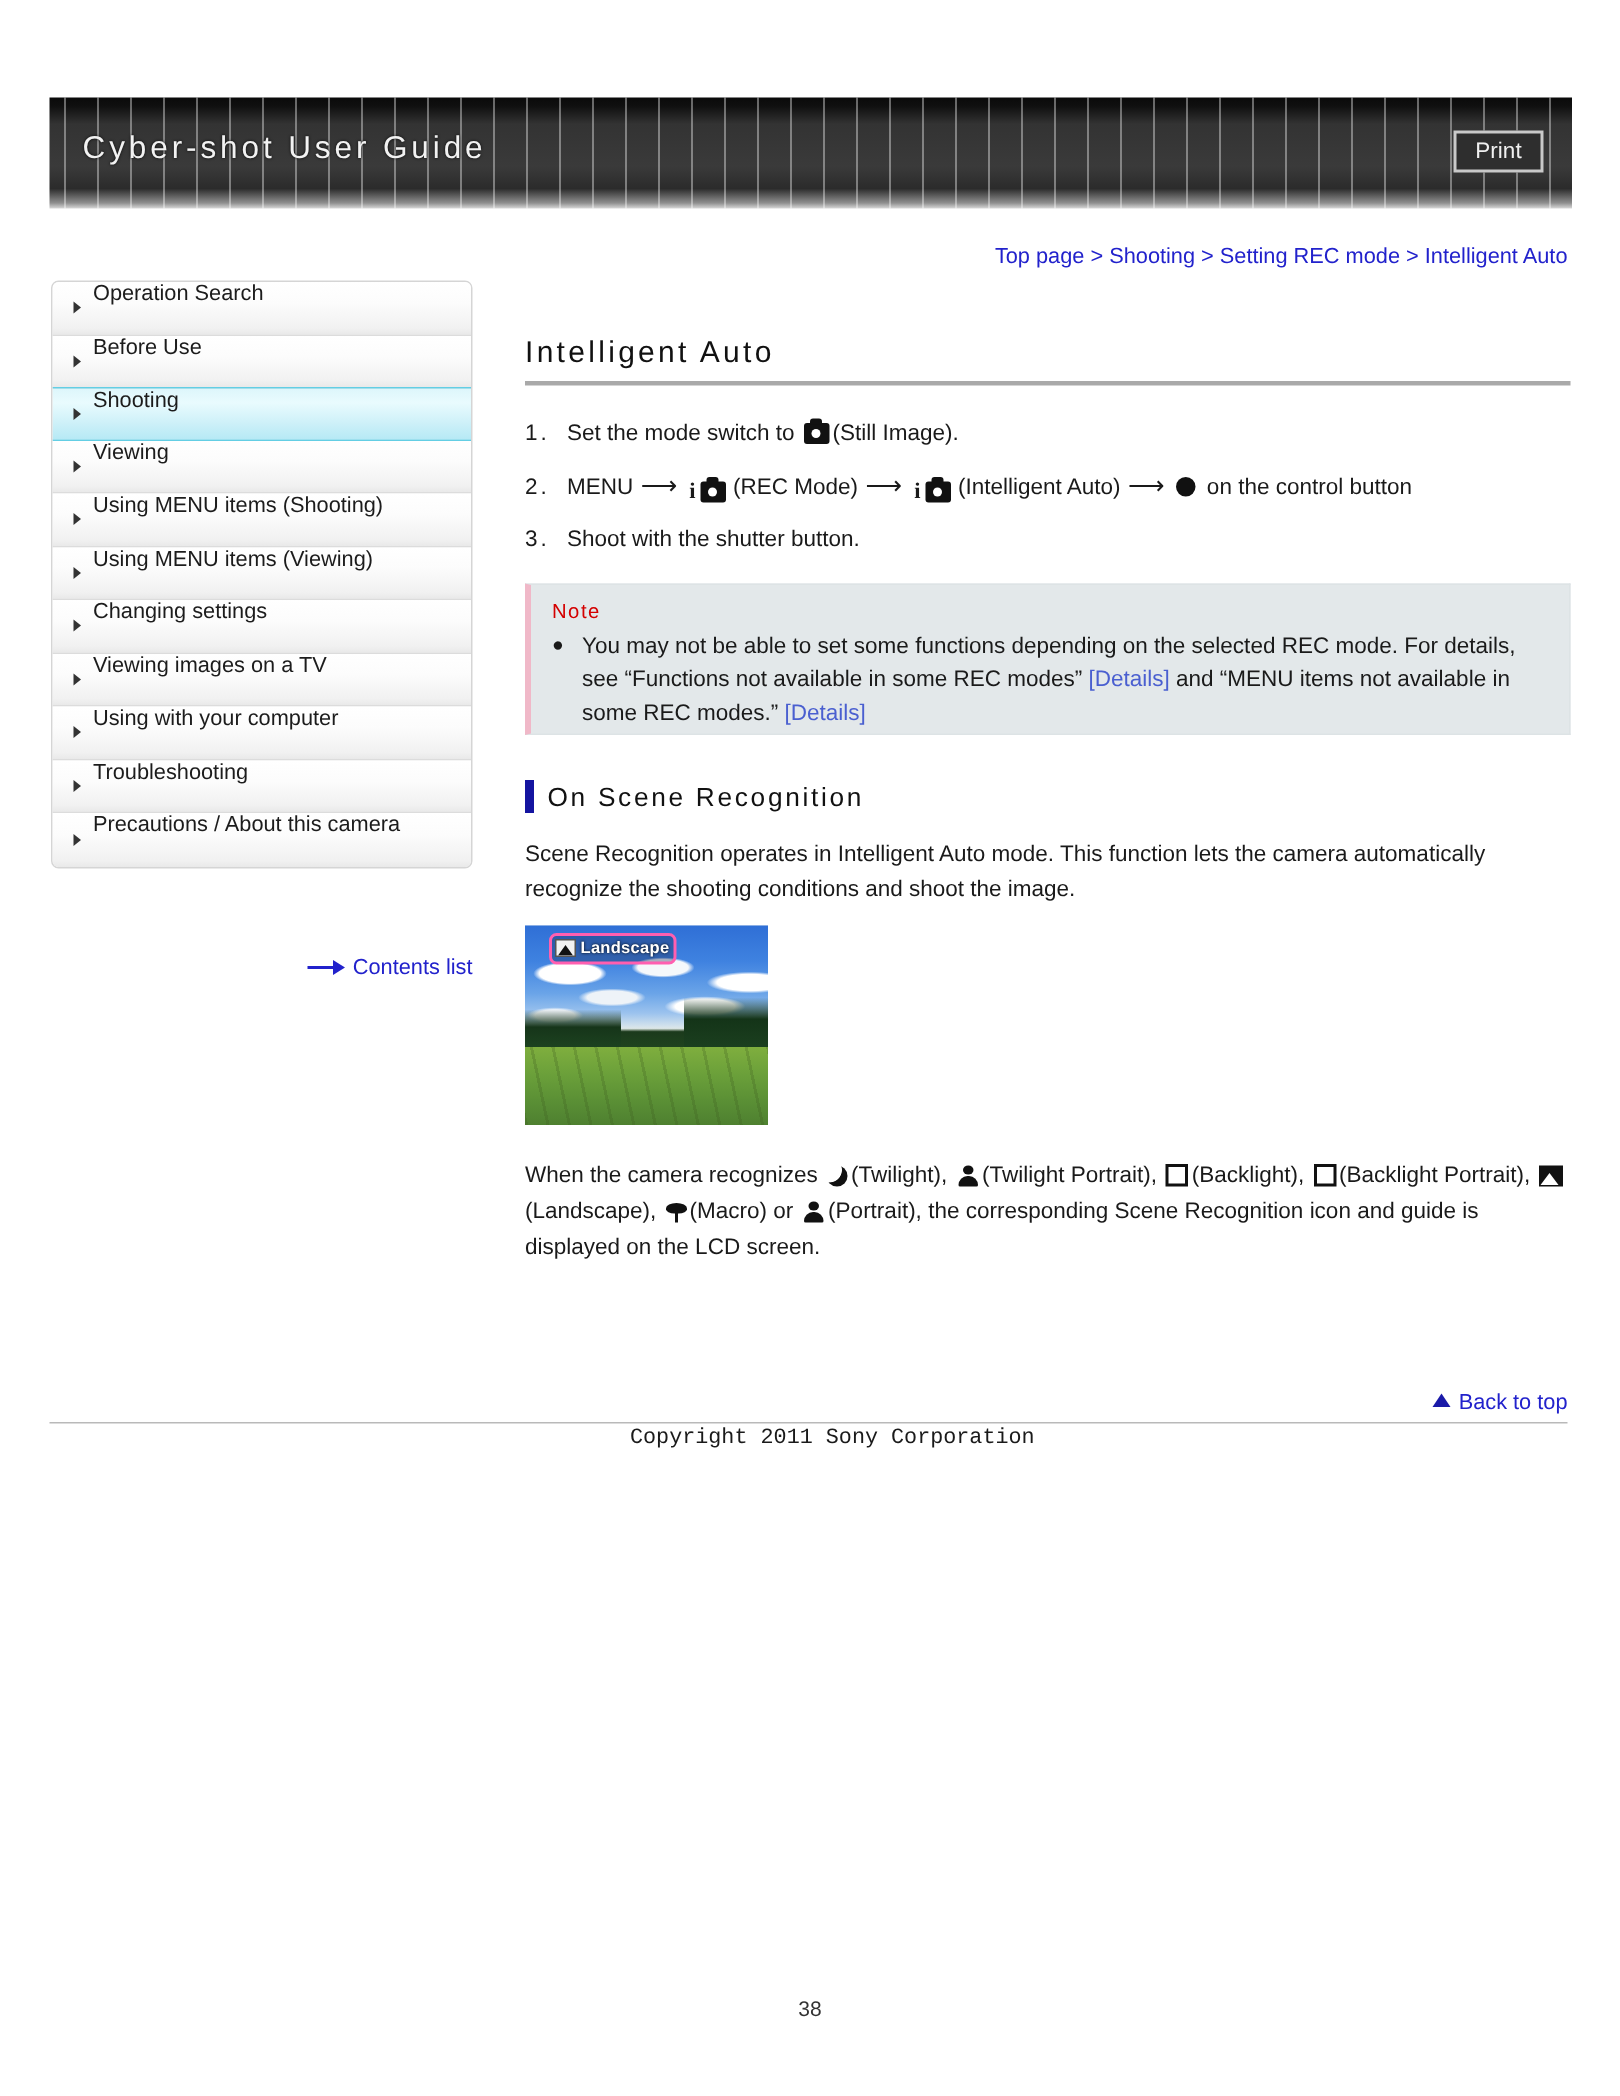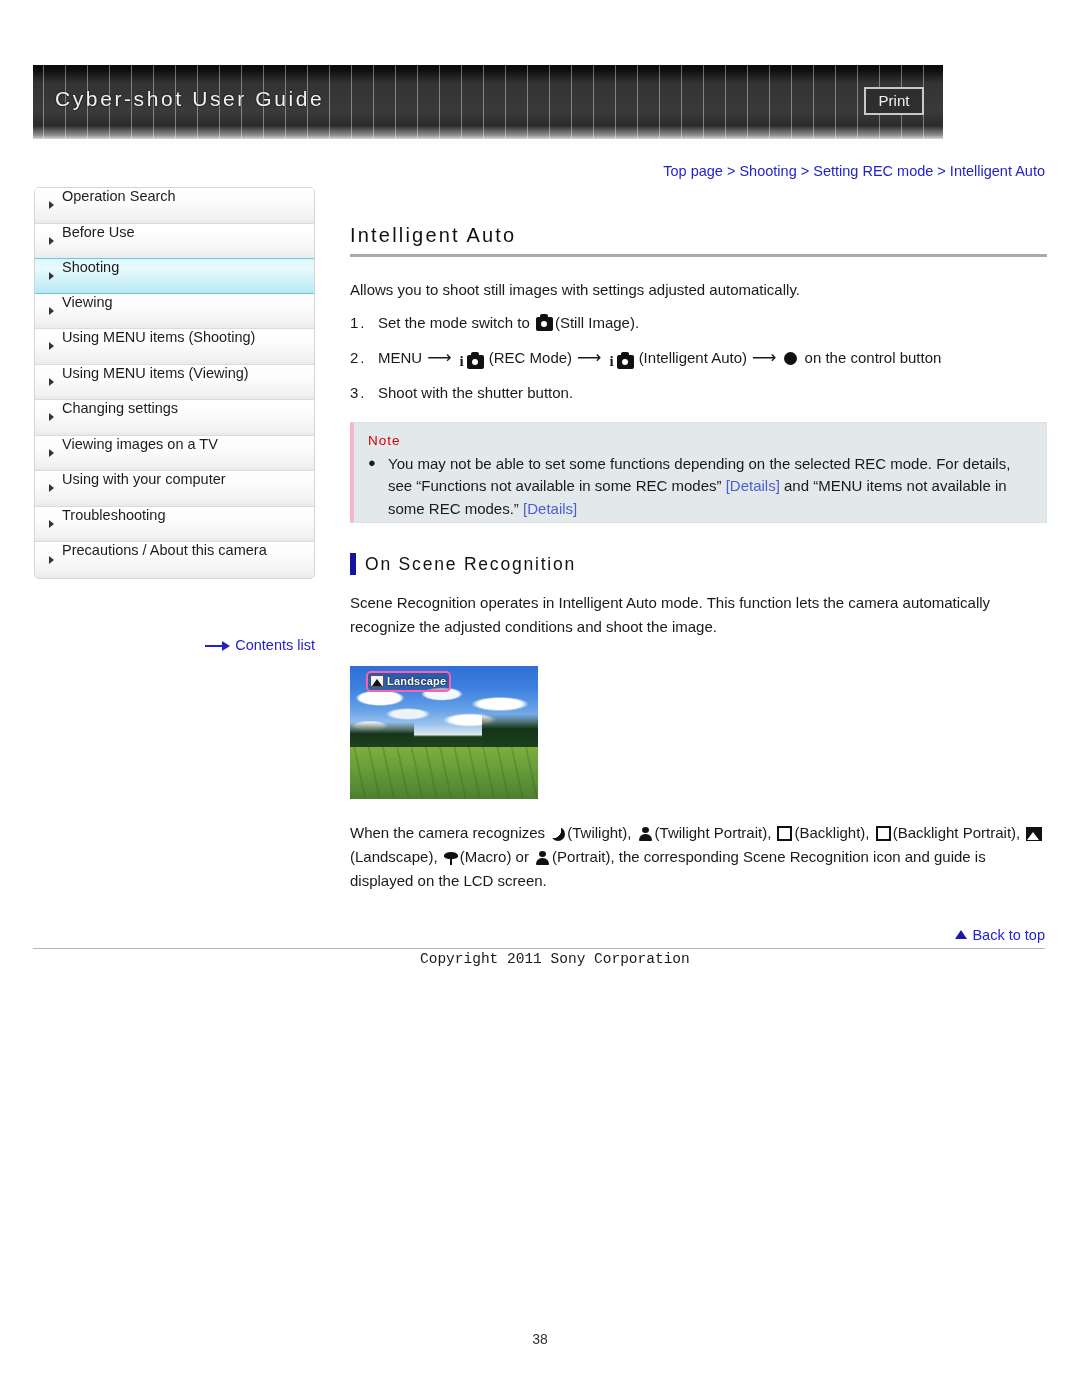--- a/index.html
+++ b/index.html
@@ -12,21 +12,21 @@
     font-family: "Liberation Sans", sans-serif;
     color: #1a1a1a;
     position: relative;
     overflow: hidden;
   }
 
   
   #header-band {
     position: absolute;
     left: 33px; top: 65px;
-    width: 910px; height: 74px;
+    width: 1015px; height: 74px;
     background:
       repeating-linear-gradient(to right,
         rgba(255,255,255,0.00) 0px,
         rgba(255,255,255,0.00) 10px,
         rgba(255,255,255,0.38) 10px,
         rgba(255,255,255,0.38) 11px,
         rgba(255,255,255,0.00) 11px,
         rgba(255,255,255,0.00) 22px),
       linear-gradient(to bottom,
         #0a0a0a 0%,
@@ -352,22 +352,22 @@
     margin-right: 9px;
   }
   #subhead-text {
     font-size: 17.5px;
     letter-spacing: 1.8px;
     color: #111;
   }
 
   
   #photo {
-    margin-top: 28px;
-    width: 188px; height: 133px;
+    margin-top: 12px;
+    width: 162px; height: 133px;
     position: relative;
     overflow: hidden;
     background:
       linear-gradient(to bottom,
         #2f6fd6 0%,
         #3f82e0 18%,
         #6aa4e8 34%,
         #9cc3ee 44%,
         #cfe0ec 50%,
         #e8eee4 53%),
@@ -561,21 +561,20 @@
 
 <div id="contents-list-link">
   <span class="arrow"></span><span>Contents list</span>
 </div>
 
 <div id="main">
 
   <h1 id="page-title">Intelligent Auto</h1>
   <div id="title-rule"></div>
 
-  <p class="body-p">Allows you to shoot still images with settings adjusted automatically.</p>
 
   <div class="step-row">
     <span class="step-num">1.</span>
     <span class="step-text"><span>Set the mode switch to </span><span class="ic ic-cam"></span><span>(Still Image).</span></span>
   </div>
 
   <div class="step-row">
     <span class="step-num">2.</span>
     <span class="step-text"><span>MENU</span><span class="ic-arrow">⟶</span><span class="ic ic-icam"><span class="i-letter">i</span><span class="ic ic-cam"></span></span><span>(REC Mode)</span><span class="ic-arrow">⟶</span><span class="ic ic-icam"><span class="i-letter">i</span><span class="ic ic-cam"></span></span><span>(Intelligent Auto)</span><span class="ic-arrow">⟶</span><span class="ic ic-dot"></span> <span>on the control button</span></span>
   </div>
@@ -591,21 +590,21 @@
       <span class="note-bullet">●</span>
       <span class="note-text"><span>You may not be able to set some functions depending on the selected REC mode. For details, see “Functions not available in some REC modes” </span><span class="lnk">[Details]</span><span> and “MENU items not available in some REC modes.” </span><span class="lnk">[Details]</span></span>
     </div>
   </div>
 
   <div id="subhead-wrap">
     <span id="subhead-bar"></span>
     <span id="subhead-text">On Scene Recognition</span>
   </div>
 
-  <p class="body-p" style="margin-top:16px;width:697px;">Scene Recognition operates in Intelligent Auto mode. This function lets the camera automatically recognize the adjusted conditions and shoot the image.</p>
+  <p class="body-p" style="margin-top:16px;width:697px;">Scene Recognition operates in Intelligent Auto mode. This function lets the camera automatically recognize the shooting conditions and shoot the image.</p>
 
   <div id="photo">
     <div class="clouds"></div>
     <div class="treeline"></div>
     <div class="trees-left"></div>
     <div class="trees-right"></div>
     <div class="field"></div>
     <div id="photo-badge">
       <span class="badge-ic"></span>
       <span class="badge-label">Landscape</span>

